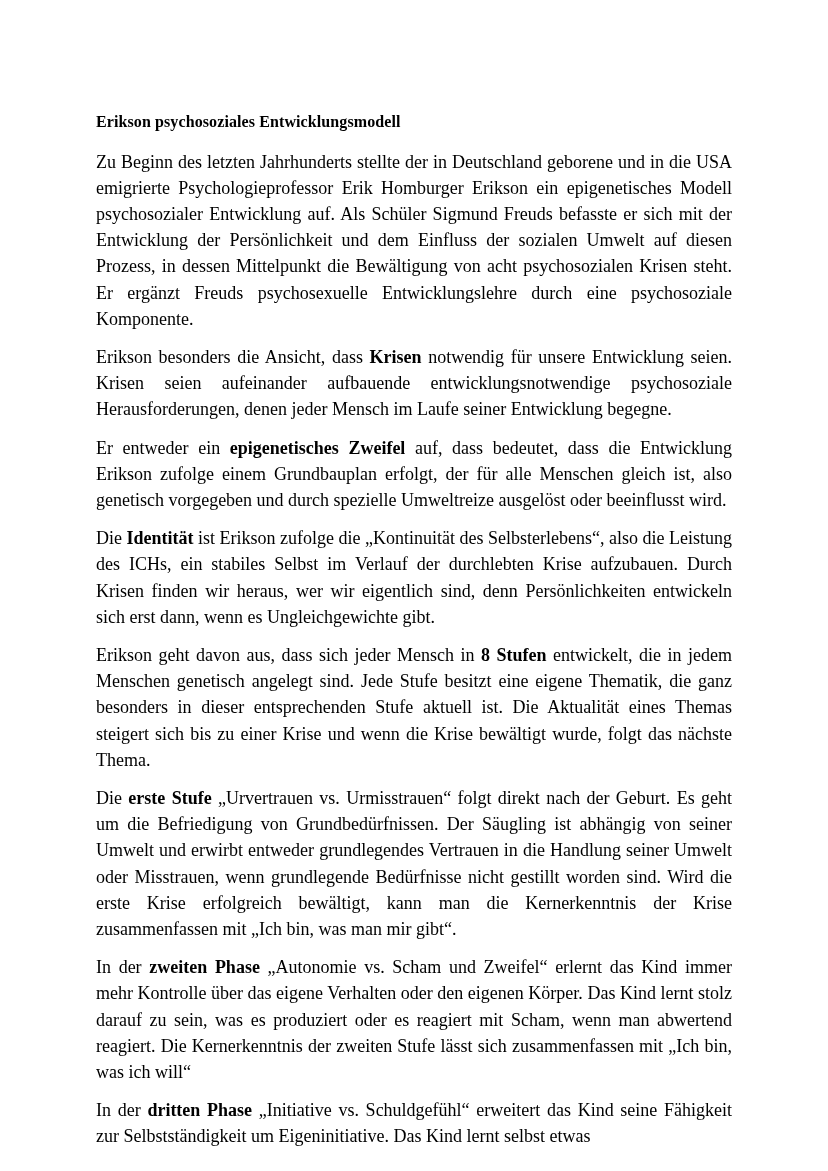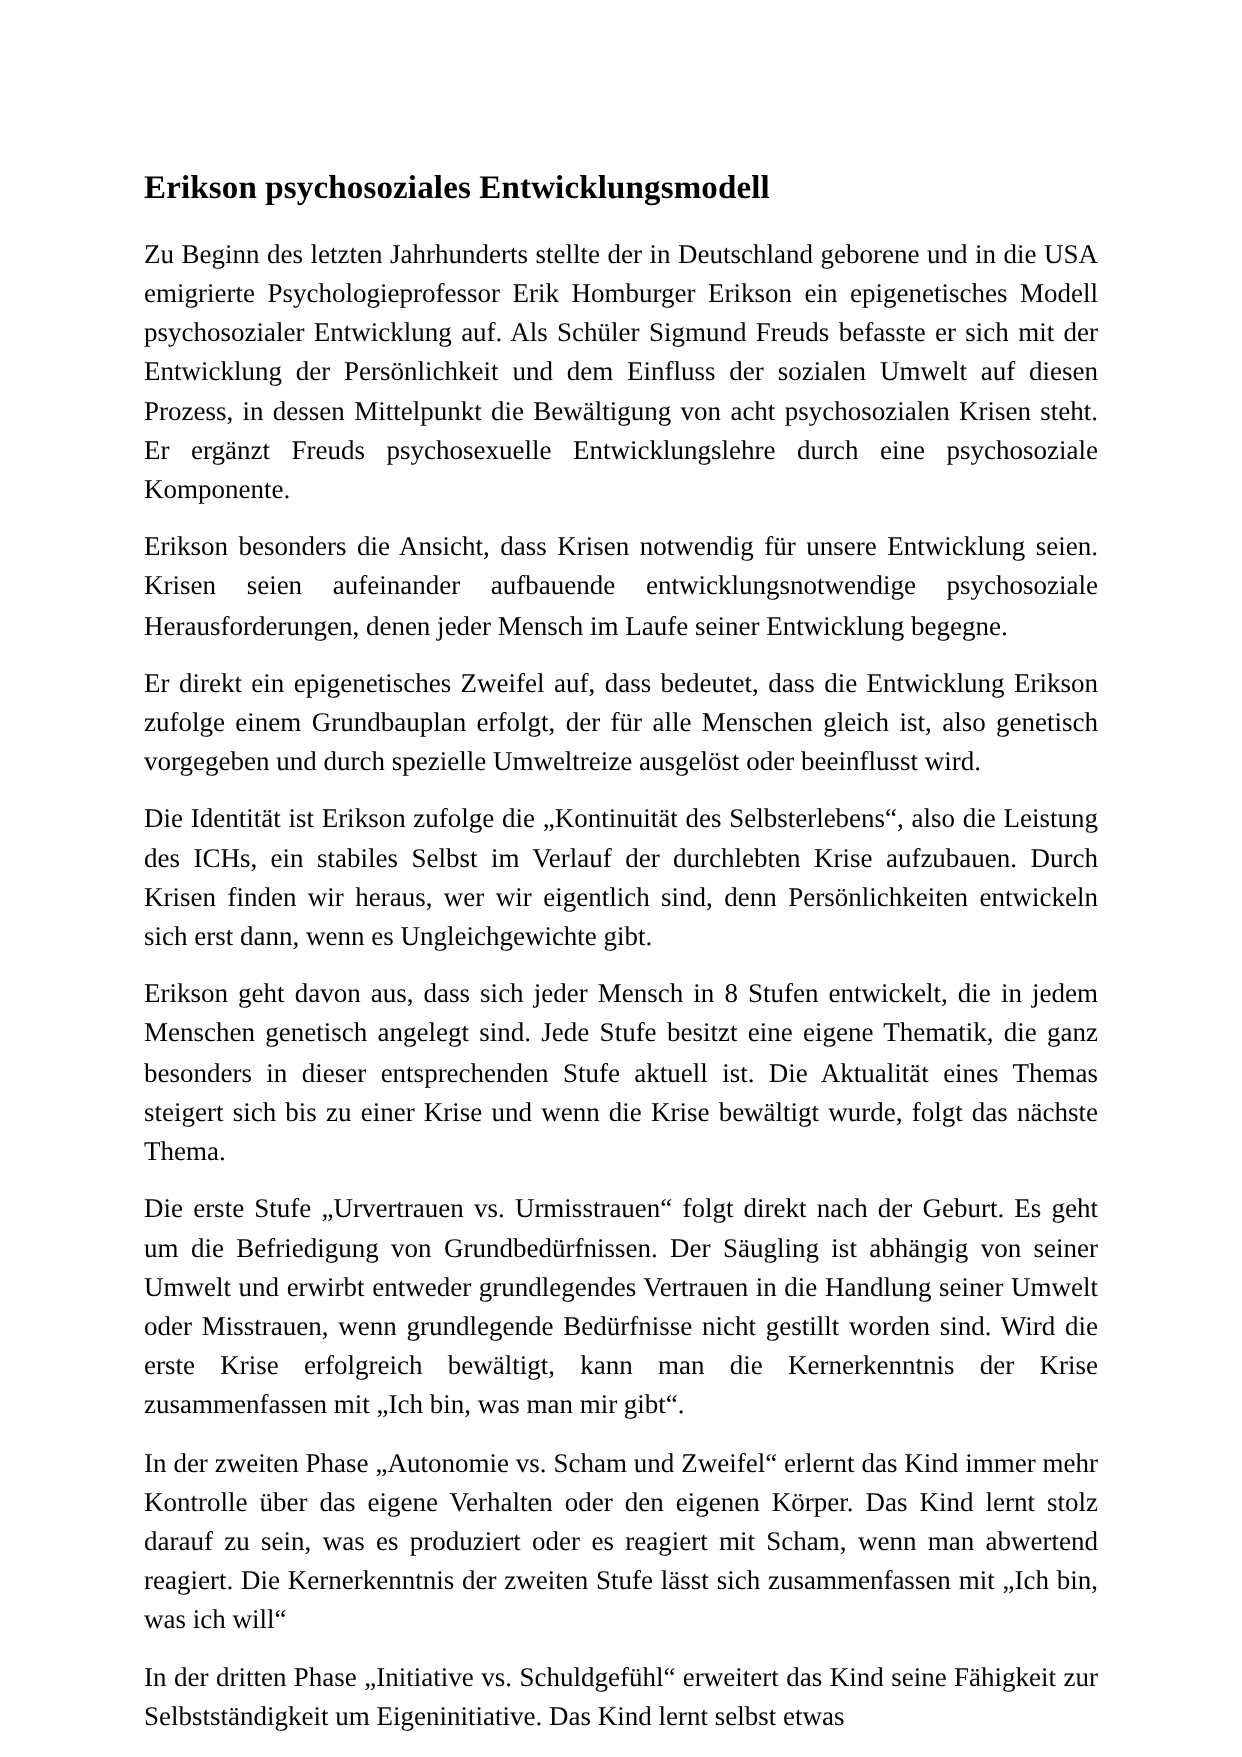--- a/index.html
+++ b/index.html
@@ -17,54 +17,54 @@
   }
   .page {
     position: relative;
     width: 828px;
     height: 1171px;
     background: #ffffff;
     box-sizing: border-box;
     padding: 112px 96px 0 96px;
   }
   .doc-title {
-    font-size: 22px;
+    font-size: 16px;
     font-weight: bold;
     line-height: 1.22;
     margin: 0 0 17px 0;
     text-align: left;
     letter-spacing: 0.1px;
   }
   .para {
     font-size: 18px;
     line-height: 26.2px;
     text-align: justify;
     text-justify: inter-word;
     margin: 0 0 12px 0;
     hyphens: none;
   }
   .para:last-child {
     margin-bottom: 0;
   }
   .para b {
-    font-weight: normal;
+    font-weight: bold;
   }
 </style>
 </head>
 <body>
 
 <div class="page">
 
   <h1 class="doc-title">Erikson psychosoziales Entwicklungsmodell</h1>
 
   <div id="body-container">
 
   <p class="para"><span>Zu Beginn des letzten Jahrhunderts stellte der in Deutschland geborene und in die USA emigrierte Psychologieprofessor Erik Homburger Erikson ein epigenetisches Modell psychosozialer Entwicklung auf. Als Schüler Sigmund Freuds befasste er sich mit der Entwicklung der Persönlichkeit und dem Einfluss der sozialen Umwelt auf diesen Prozess, in dessen Mittelpunkt die Bewältigung von acht psychosozialen Krisen steht. Er ergänzt Freuds psychosexuelle Entwicklungslehre durch eine psychosoziale Komponente.</span></p>
       <p class="para"><span>Erikson besonders die Ansicht, dass </span><b>Krisen</b><span> notwendig für unsere Entwicklung seien. Krisen seien aufeinander aufbauende entwicklungsnotwendige psychosoziale Herausforderungen, denen jeder Mensch im Laufe seiner Entwicklung begegne.</span></p>
-      <p class="para"><span>Er direkt ein </span><b>epigenetisches Zweifel</b><span> auf, dass bedeutet, dass die Entwicklung Erikson zufolge einem Grundbauplan erfolgt, der für alle Menschen gleich ist, also genetisch vorgegeben und durch spezielle Umweltreize ausgelöst oder beeinflusst wird.</span></p>
+      <p class="para"><span>Er entweder ein </span><b>epigenetisches Zweifel</b><span> auf, dass bedeutet, dass die Entwicklung Erikson zufolge einem Grundbauplan erfolgt, der für alle Menschen gleich ist, also genetisch vorgegeben und durch spezielle Umweltreize ausgelöst oder beeinflusst wird.</span></p>
       <p class="para"><span>Die </span><b>Identität</b><span> ist Erikson zufolge die „Kontinuität des Selbsterlebens“, also die Leistung des ICHs, ein stabiles Selbst im Verlauf der durchlebten Krise aufzubauen. Durch Krisen finden wir heraus, wer wir eigentlich sind, denn Persönlichkeiten entwickeln sich erst dann, wenn es Ungleichgewichte gibt.</span></p>
       <p class="para"><span>Erikson geht davon aus, dass sich jeder Mensch in </span><b>8 Stufen</b><span> entwickelt, die in jedem Menschen genetisch angelegt sind. Jede Stufe besitzt eine eigene Thematik, die ganz besonders in dieser entsprechenden Stufe aktuell ist. Die Aktualität eines Themas steigert sich bis zu einer Krise und wenn die Krise bewältigt wurde, folgt das nächste Thema.</span></p>
       <p class="para"><span>Die </span><b>erste Stufe</b><span> „Urvertrauen vs. Urmisstrauen“ folgt direkt nach der Geburt. Es geht um die Befriedigung von Grundbedürfnissen. Der Säugling ist abhängig von seiner Umwelt und erwirbt entweder grundlegendes Vertrauen in die Handlung seiner Umwelt oder Misstrauen, wenn grundlegende Bedürfnisse nicht gestillt worden sind. Wird die erste Krise erfolgreich bewältigt, kann man die Kernerkenntnis der Krise zusammenfassen mit „Ich bin, was man mir gibt“.</span></p>
       <p class="para"><span>In der </span><b>zweiten Phase</b><span> „Autonomie vs. Scham und Zweifel“ erlernt das Kind immer mehr Kontrolle über das eigene Verhalten oder den eigenen Körper. Das Kind lernt stolz darauf zu sein, was es produziert oder es reagiert mit Scham, wenn man abwertend reagiert. Die Kernerkenntnis der zweiten Stufe lässt sich zusammenfassen mit „Ich bin, was ich will“</span></p>
       <p class="para"><span>In der </span><b>dritten Phase</b><span> „Initiative vs. Schuldgefühl“ erweitert das Kind seine Fähigkeit zur Selbstständigkeit um Eigeninitiative. Das Kind lernt selbst etwas</span></p>
     </div>
 
 </div>
 
 </body></html>

